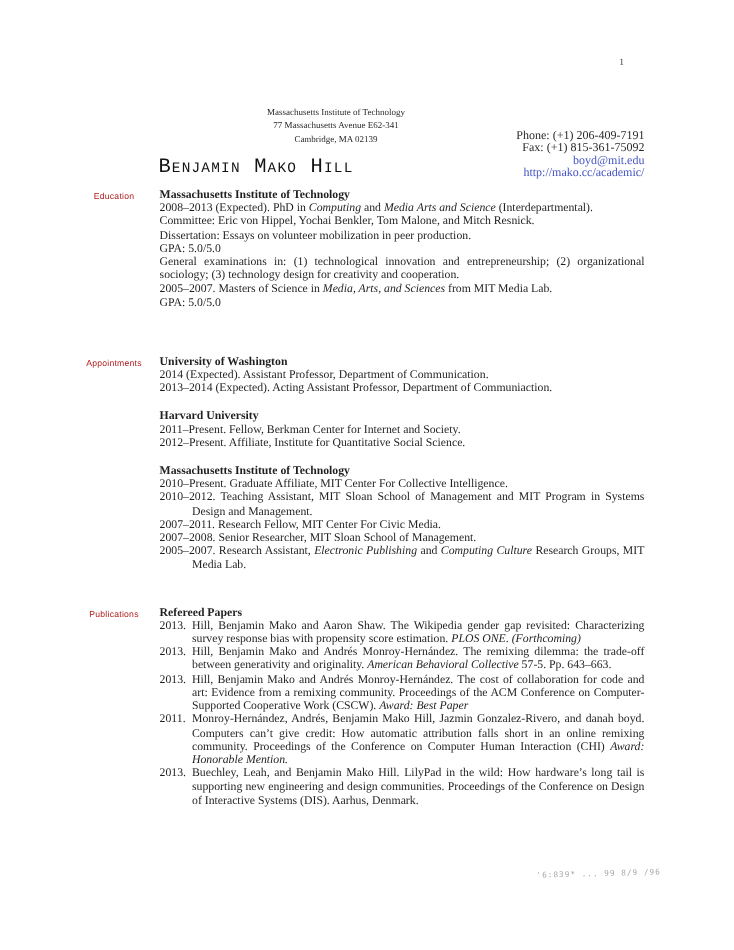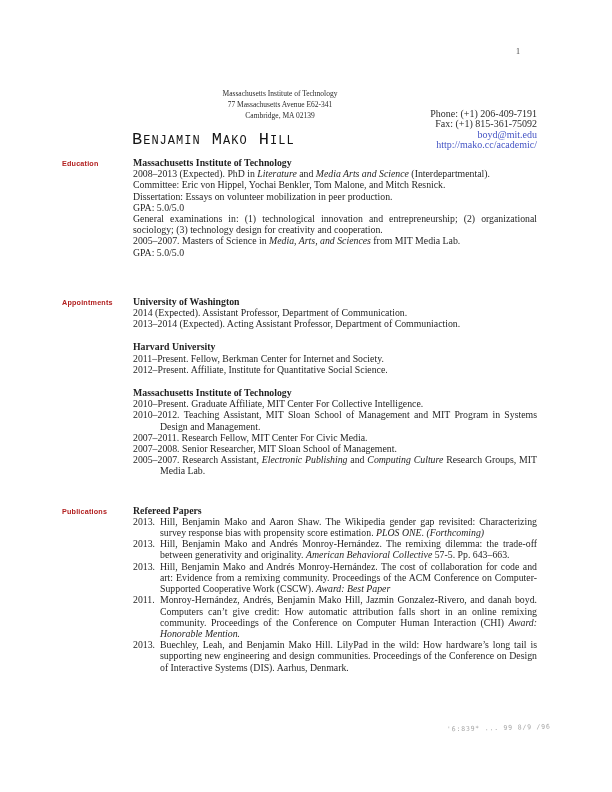--- a/index.html
+++ b/index.html
@@ -36,22 +36,23 @@
   main{
     position:absolute;top:157px;left:133px;width:404px;
     font-size:9.8px;line-height:11.2px;
   }
   .cv-section{position:relative;}
   .cv-section + .cv-section{margin-top:38px;}
   .cv-section:last-of-type{margin-top:28px;}
   .section-label{
     position:absolute;left:-71px;top:1px;width:66px;
     font-family:"Liberation Sans", sans-serif;
-    font-weight:bold;font-size:7.2px;color:var(--accent);
+    font-weight:normal;font-size:7.2px;color:var(--accent);
     letter-spacing:0.2px;
+    text-align:center;
   }
   .group + .group{margin-top:12px;}
   .group-heading{font-weight:bold;}
   p.entry{margin:0;text-align:justify;}
   .hang{padding-left:27px;text-indent:-27px;}
   .indent{margin-left:27px;}
   .pub-year{display:inline-block;width:27px;text-indent:0;}
   .watermark{
     position:absolute;top:724px;left:447px;
     font-family:"DejaVu Sans Mono", monospace;
@@ -79,21 +80,21 @@
     <a href="#">http://mako.cc/academic/</a>
   </div>
 
   <div class="person-name">Benjamin Mako Hill</div>
 
   <main>
       <section class="cv-section">
         <div class="section-label">Education</div>
         <div class="group">
           <div class="group-heading">Massachusetts Institute of Technology</div>
-          <p class="entry hang"><span>2008–2013 (Expected). PhD in </span><i>Literature</i><span> and </span><i>Media Arts and Science</i><span> (Interdepartmental).</span></p>
+          <p class="entry hang"><span>2008–2013 (Expected). PhD in </span><i>Computing</i><span> and </span><i>Media Arts and Science</i><span> (Interdepartmental).</span></p>
           <p class="entry indent"><span>Committee: Eric von Hippel, Yochai Benkler, Tom Malone, and Mitch Resnick.</span></p>
           <p class="entry indent"><span>Dissertation: Essays on volunteer mobilization in peer production.</span></p>
           <p class="entry indent"><span>GPA: 5.0/5.0</span></p>
           <p class="entry indent"><span>General examinations in: (1) technological innovation and entrepreneurship; (2) organizational sociology; (3) technology design for creativity and cooperation.</span></p>
           <p class="entry hang"><span>2005–2007. Masters of Science in </span><i>Media, Arts, and Sciences</i><span> from MIT Media Lab.</span></p>
           <p class="entry indent"><span>GPA: 5.0/5.0</span></p>
         </div>
       </section>
       <section class="cv-section">
         <div class="section-label">Appointments</div>

